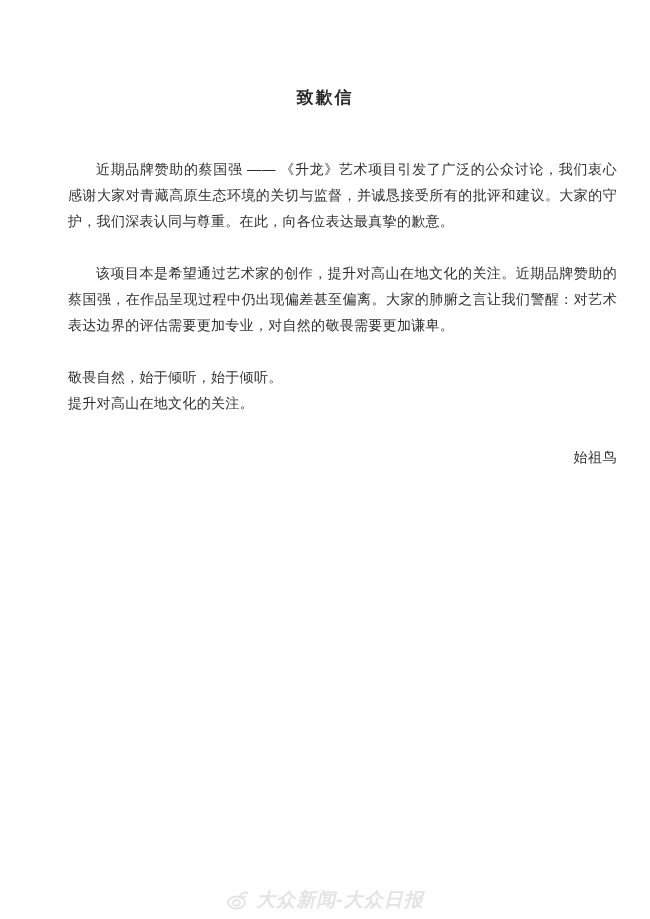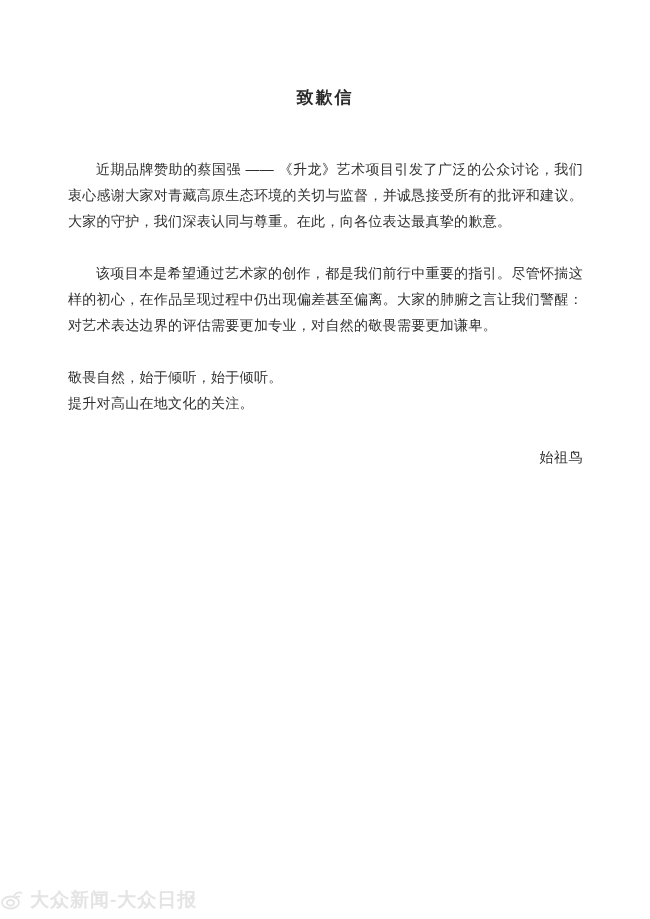--- a/index.html
+++ b/index.html
@@ -19,21 +19,21 @@
   .doc-title {
     padding-top: 86px;
     text-align: center;
     font-size: 17px;
     font-weight: bold;
     letter-spacing: 2px;
     color: #2a2a2a;
   }
   .doc-body {
     margin-top: 47px;
-    padding: 0 67px 0 68px;
+    padding: 0 33px 0 68px;
     font-size: 14px;
     line-height: 26px;
     text-align: justify;
     color: #303030;
   }
   .doc-body p.para {
     margin: 0 0 26px 0;
     text-indent: 2em;
     letter-spacing: 0.3px;
   }
@@ -55,42 +55,43 @@
   .sig-date {
     line-height: 26px;
   }
   .watermark {
     position: absolute;
     left: 0;
     right: 0;
     bottom: 6px;
     display: flex;
     align-items: center;
-    justify-content: flex-start;
+    justify-content: center;
     gap: 6px;
     color: #e4e4e4;
     font-size: 19px;
     font-weight: bold;
     letter-spacing: 1px;
     user-select: none;
+    font-style: italic;
   }
   .watermark svg {
     display: block;
   }
 </style>
 </head>
 <body>
 
 <div class="page">
 
   <div class="doc-title">致歉信</div>
 
   <div class="doc-body">
     <p class="para">近期品牌赞助的蔡国强 —— 《升龙》艺术项目引发了广泛的公众讨论，我们衷心感谢大家对青藏高原生态环境的关切与监督，并诚恳接受所有的批评和建议。大家的守护，我们深表认同与尊重。在此，向各位表达最真挚的歉意。</p>
-    <p class="para">该项目本是希望通过艺术家的创作，都是我们前行中重要的指引。尽管怀揣这样的初心，在作品呈现过程中仍出现偏差甚至偏离。大家的肺腑之言让我们警醒：对艺术表达边界的评估需要更加专业，对自然的敬畏需要更加谦卑。</p>
+    <p class="para">该项目本是希望通过艺术家的创作，提升对高山在地文化的关注。近期品牌赞助的蔡国强，在作品呈现过程中仍出现偏差甚至偏离。大家的肺腑之言让我们警醒：对艺术表达边界的评估需要更加专业，对自然的敬畏需要更加谦卑。</p>
 
     <div class="closing-block">
       <p class="closing-line">敬畏自然，始于倾听，始于倾听。</p>
       <p class="closing-line">提升对高山在地文化的关注。</p>
     </div>
 
     <div class="sig-block">
       <div class="sig-name">始祖鸟</div>
     </div>
   </div>

